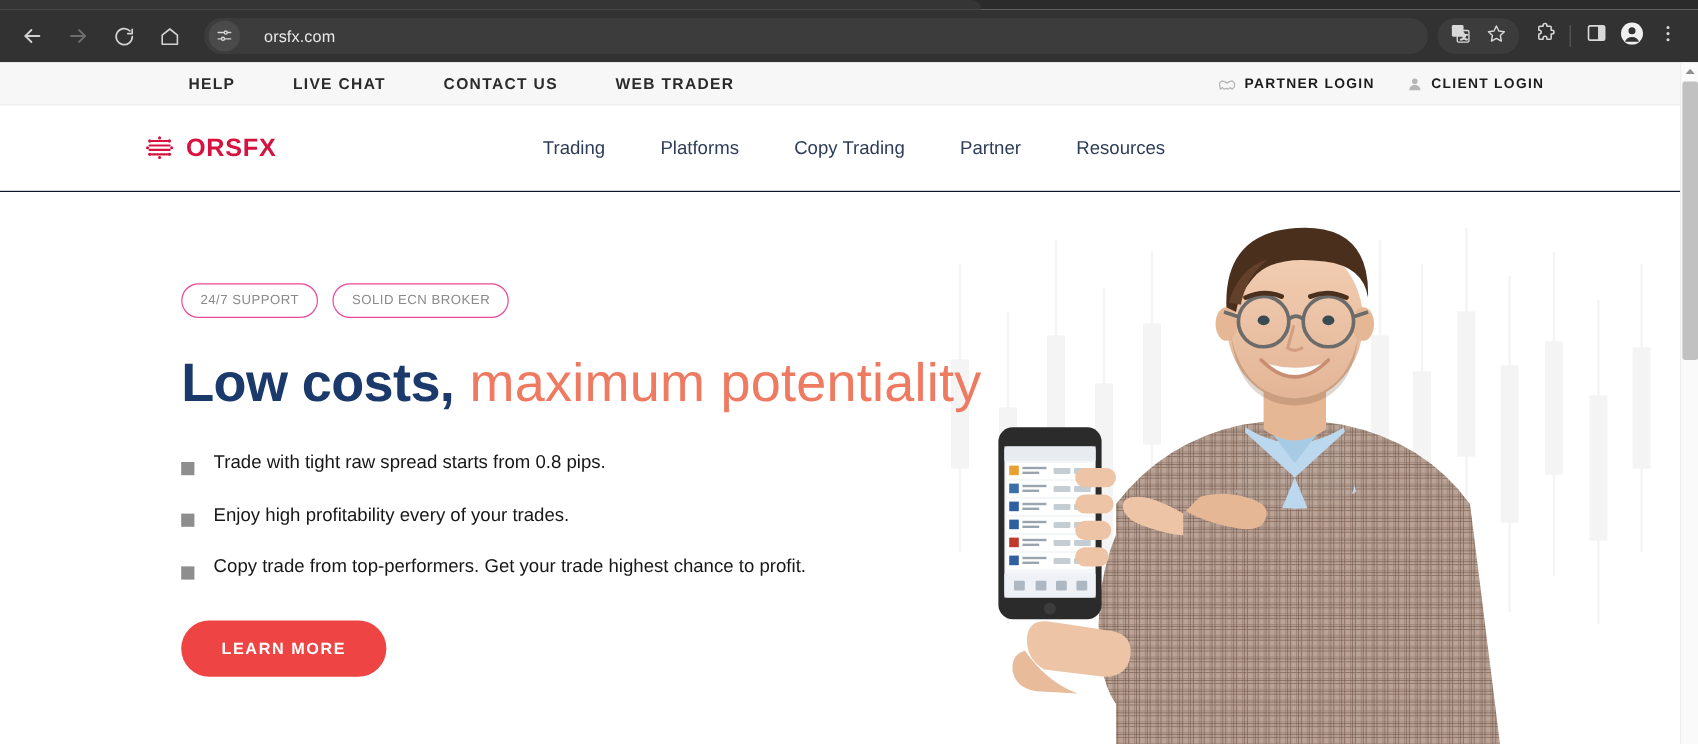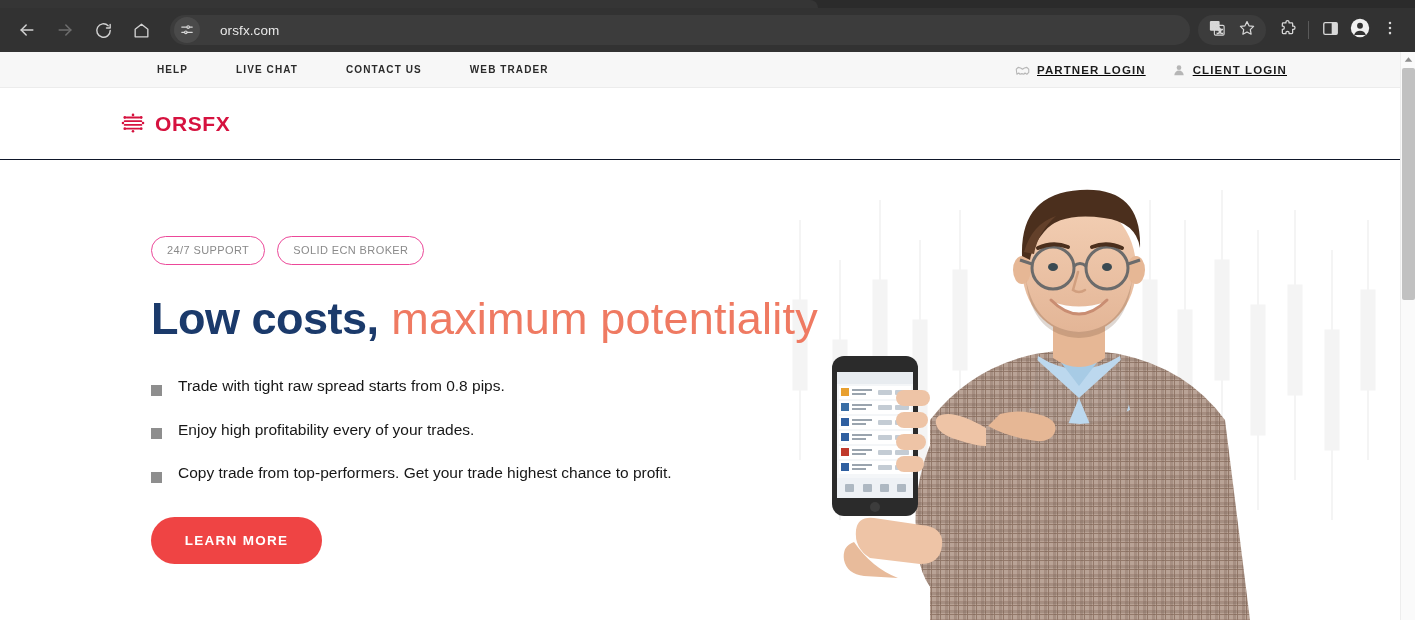--- a/index.html
+++ b/index.html
@@ -68,28 +68,28 @@
     overflow: hidden;
   }
 
   
   .topbar {
     height: 36px; background: #f7f7f7; border-bottom: 1px solid #ececec;
     display: flex; align-items: center; padding: 0 0 0 137px;
     position: relative;
   }
   .topbar a, .topbar .tb-item {
-    font-size: 10px; font-weight: bold; letter-spacing: 1.1px;
+    font-size: 13px; font-weight: bold; letter-spacing: 1.1px;
     color: #2b2b2b; margin-right: 28px; text-decoration: none;
     white-space: nowrap;
     padding-left: 20px;
   }
   .topbar-right {
     position: absolute; right: 128px; top: 0; height: 36px;
-    display: flex; align-items: center; text-decoration: underline;
+    display: flex; align-items: center;
   }
   .topbar-right .tb-login {
     display: flex; align-items: center; margin-left: 26px;
     font-size: 11.5px; font-weight: bold; letter-spacing: 1.1px; color: #1c1c1c;
   }
   .tb-login .ic { margin-right: 7px; display: flex; align-items: center; }
 
   
   .header {
     height: 72px; background: #ffffff; border-bottom: 1px solid #0f172a;
@@ -349,20 +349,27 @@
               <circle cx="5.2" cy="19" r="1.5"></circle>
                 <circle cx="22.8" cy="19" r="1.5"></circle>
               <circle cx="14" cy="4.2" r="1.4"></circle>
                 <circle cx="14" cy="21.8" r="1.4"></circle>
             </g>
           </svg>
         </span>
         <span class="logo-text">ORSFX</span>
       </div>
 
+      <div class="mainnav">
+        <span class="nav-item">Trading</span>
+        <span class="nav-item">Platforms</span>
+        <span class="nav-item">Copy Trading</span>
+        <span class="nav-item">Partner</span>
+        <span class="nav-item">Resources</span>
+      </div>
 
       <div class="open-account-wrap">
         <div class="open-account-btn">
           <span>OPEN ACCOUNT</span>
         </div>
         <div class="highlight-box"></div>
       </div>
     </div>
 
     <div class="hero">

